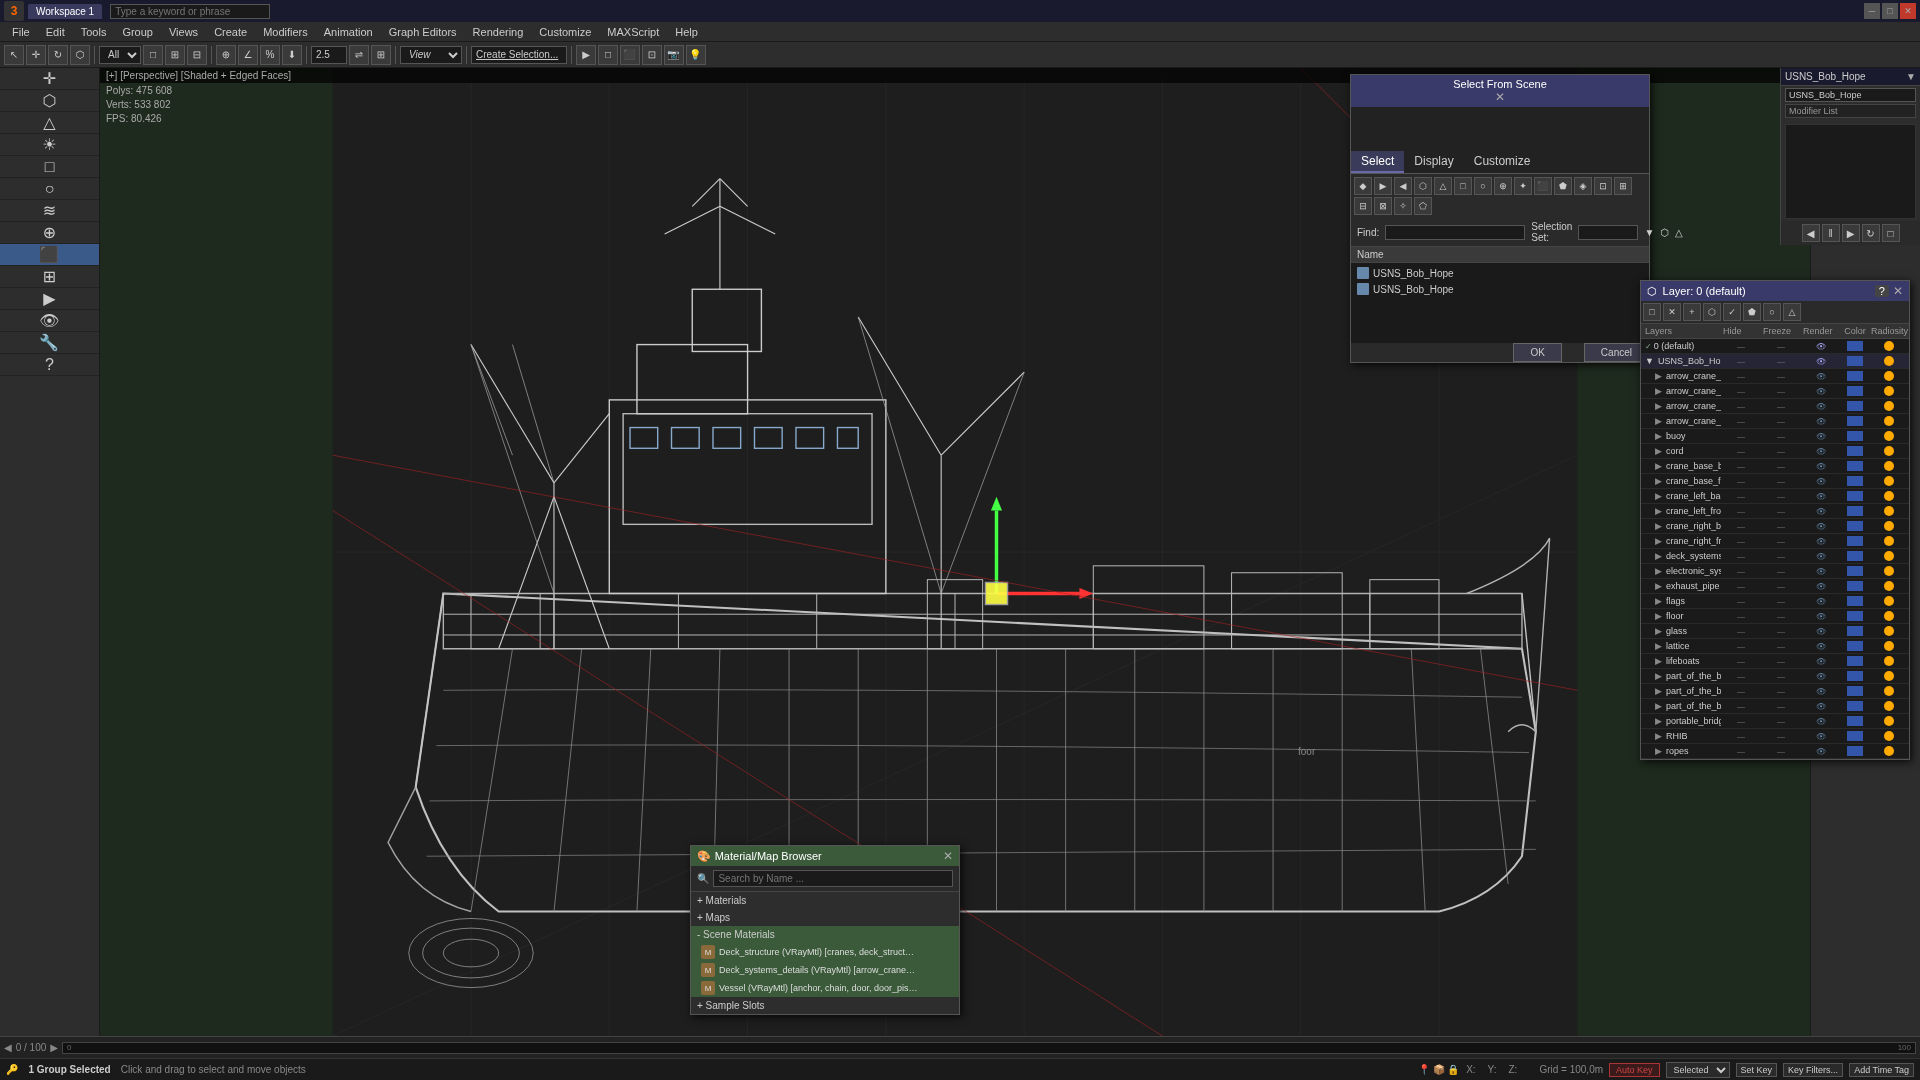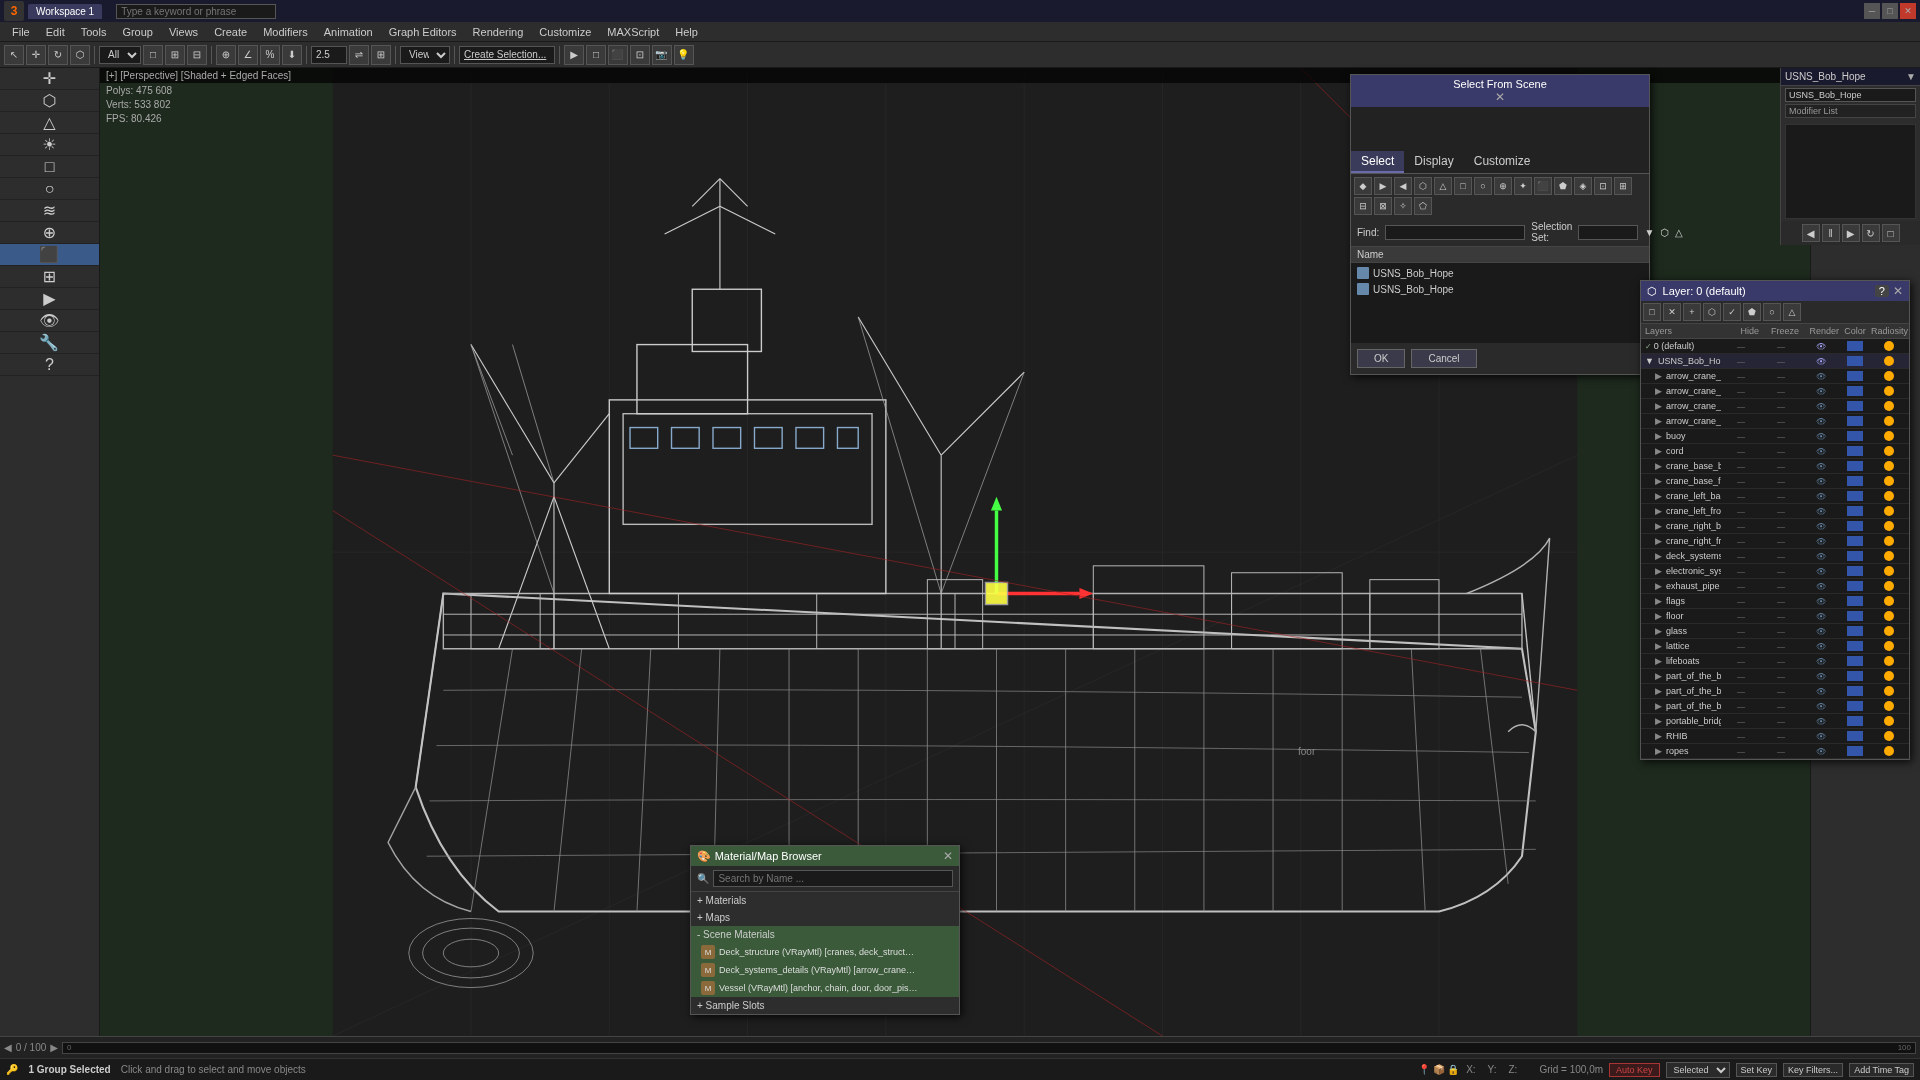--- a/index.html
+++ b/index.html
@@ -1,21 +1,21 @@
 <!DOCTYPE html>
 <html><head>
   <meta charset="utf-8">
   <style>
     * { margin: 0; padding: 0; box-sizing: border-box; }
     body { width: 1920px; height: 1080px; overflow: hidden; background: #3a3a3a; font-family: 'Arial', sans-serif; font-size: 11px; color: #ccc; }
 
     
     #title-bar { display: flex; align-items: center; background: #1a1a2e; height: 22px; padding: 0 4px; color: #aaa; font-size: 11px; }
     #title-bar .app-icon { width: 20px; height: 20px; background: #333; border-radius: 2px; margin-right: 4px; display: flex; align-items: center; justify-content: center; font-weight: bold; color: #ff6600; font-size: 12px; }
-    #title-bar .tabs { display: flex; gap: 2px; margin-right: 14px; }
+    #title-bar .tabs { display: flex; gap: 2px; margin-right: 8px; }
     #title-bar .tab { background: #2a2a3e; padding: 2px 8px; border-radius: 2px 2px 0 0; cursor: pointer; font-size: 10px; }
     #title-bar .tab.active { background: #3a3a5e; color: #fff; }
     #title-bar .title-center { flex: 1; text-align: center; font-size: 11px; color: #bbb; }
     #title-bar .win-controls { display: flex; gap: 2px; margin-left: auto; }
     #title-bar .win-btn { width: 16px; height: 16px; background: #555; display: flex; align-items: center; justify-content: center; font-size: 9px; cursor: pointer; }
     #title-bar .win-btn.close { background: #c0392b; }
 
     
     #menu-bar { display: flex; align-items: center; background: #2d2d2d; height: 20px; padding: 0 4px; border-bottom: 1px solid #1a1a1a; }
     #menu-bar .menu-item { padding: 2px 8px; font-size: 11px; color: #ccc; cursor: pointer; white-space: nowrap; }
@@ -51,38 +51,38 @@
     #sfs-tabs .sfs-tab { padding: 3px 10px; font-size: 12px; cursor: pointer; color: #ccc; margin-top: 44px; }
     #sfs-tabs .sfs-tab.active { background: #3a3a5a; color: #fff; border-bottom: 2px solid #6a6aaa; }
     #sfs-toolbar { display: flex; align-items: center; background: #2a2a2a; padding: 3px; gap: 2px; flex-wrap: wrap; }
     #sfs-toolbar .sfs-btn { width: 18px; height: 18px; background: #3a3a3a; border: 1px solid #555; display: flex; align-items: center; justify-content: center; font-size: 9px; cursor: pointer; color: #ccc; }
     #sfs-find { display: flex; align-items: center; padding: 3px 6px; gap: 6px; background: #2a2a2a; border-bottom: 1px solid #444; font-size: 10px; }
     #sfs-find input { flex: 1; background: #1a1a1a; border: 1px solid #555; color: #ccc; padding: 1px 3px; font-size: 10px; }
     #sfs-name-header { background: #3a3a3a; padding: 2px 6px; font-size: 10px; color: #ccc; border-bottom: 1px solid #444; }
     #sfs-list { background: #1a1a1a; min-height: 80px; padding: 2px; }
     #sfs-list .sfs-item { display: flex; align-items: center; padding: 2px 4px; font-size: 10px; color: #ccc; gap: 4px; cursor: pointer; }
     #sfs-list .sfs-item .item-icon { width: 12px; height: 12px; background: #888; border-radius: 1px; flex-shrink: 0; }
-    #sfs-buttons { display: flex; justify-content: flex-start; gap: 6px; padding: 6px; background: #2a2a2a; }
+    #sfs-buttons { display: flex; justify-content: flex-end; gap: 22px; background: #2a2a2a; }
     #sfs-buttons button { padding: 3px 16px; background: #3a3a4a; border: 1px solid #666; color: #ccc; font-size: 10px; cursor: pointer; }
 
     
     #modifier-panel { position: absolute; top: 74px; right: 0; width: 130px; background: #2d2d2d; border-left: 1px solid #444; z-index: 90; }
     #mod-header { display: flex; align-items: center; justify-content: space-between; padding: 2px 4px; background: #1a1a2e; border-bottom: 1px solid #444; font-size: 10px; color: #ccc; }
     #mod-preview { background: #1a1a1a; height: 90px; display: flex; align-items: center; justify-content: center; color: #555; font-size: 10px; }
     #mod-nav { display: flex; gap: 2px; padding: 3px; background: #2a2a2a; justify-content: center; }
     #mod-nav .mod-btn { width: 18px; height: 18px; background: #3a3a3a; border: 1px solid #555; display: flex; align-items: center; justify-content: center; font-size: 10px; cursor: pointer; color: #ccc; }
 
     
     #layer-dialog { position: absolute; top: 280px; right: 10px; width: 270px; background: #2d2d2d; border: 1px solid #555; z-index: 100; box-shadow: 2px 2px 8px rgba(0,0,0,0.8); }
     #layer-titlebar { background: #3a3a6a; padding: 3px 6px; display: flex; align-items: center; justify-content: space-between; font-size: 11px; color: #fff; }
     #layer-toolbar { display: flex; align-items: center; background: #2a2a2a; padding: 2px; gap: 2px; border-bottom: 1px solid #444; }
     #layer-toolbar .layer-btn { width: 18px; height: 18px; background: #3a3a3a; border: 1px solid #555; display: flex; align-items: center; justify-content: center; font-size: 9px; cursor: pointer; color: #ccc; }
     #layer-header { display: flex; background: #333; border-bottom: 1px solid #444; font-size: 9px; color: #999; }
     #layer-header .lh-name { flex: 1; padding: 2px 4px; }
-    #layer-header .lh-col { width: 40px; text-align: right; padding: 2px 2px; }
+    #layer-header .lh-col { width: 40px; text-align: left; padding: 2px 2px; }
     #layer-header .lh-col-sm { width: 28px; text-align: center; padding: 2px 2px; }
     #layer-body { background: #1a1a1a; max-height: 420px; overflow-y: auto; }
     .layer-row { display: flex; align-items: center; padding: 1px 0; font-size: 9px; color: #ccc; border-bottom: 1px solid #2a2a2a; cursor: pointer; }
     .layer-row.parent { background: #252535; }
     .layer-row .lr-name { flex: 1; padding: 1px 4px; display: flex; align-items: center; gap: 2px; white-space: nowrap; overflow: hidden; }
     .layer-row .lr-col { width: 40px; text-align: center; font-size: 8px; color: #777; }
     .layer-row .lr-col-sm { width: 28px; text-align: center; }
     .layer-row .lr-color { width: 16px; height: 10px; background: #3355aa; margin: auto; }
     .layer-row .lr-sun { width: 10px; height: 10px; background: #ffaa00; border-radius: 50%; margin: auto; }
     .layer-row .indent { margin-left: 10px; }
@@ -154,21 +154,21 @@
   <div class="tb-separator"></div>
   <div class="tb-btn">⊕</div>
   <div class="tb-btn">∠</div>
   <div class="tb-btn">%</div>
   <div class="tb-btn">⬇</div>
   <div class="tb-separator"></div>
   <input value="2.5" class="tb-dropdown" style="width: 36px;">
   <div class="tb-btn">⇌</div>
   <div class="tb-btn">⊞</div>
   <div class="tb-separator"></div>
-  <select class="tb-dropdown" style="width:50px;">
+  <select class="tb-dropdown" style="width:62px;font-style:italic;">
     <option>View</option>
   </select>
   <div class="tb-separator"></div>
   <input value="Create Selection..." class="tb-dropdown" style="width: 96px; text-decoration: underline;">
   <div class="tb-separator"></div>
   <div class="tb-btn">▶</div>
   <div class="tb-btn">□</div>
   <div class="tb-btn">⬛</div>
   <div class="tb-btn">⊡</div>
   <div class="tb-btn">📷</div>

